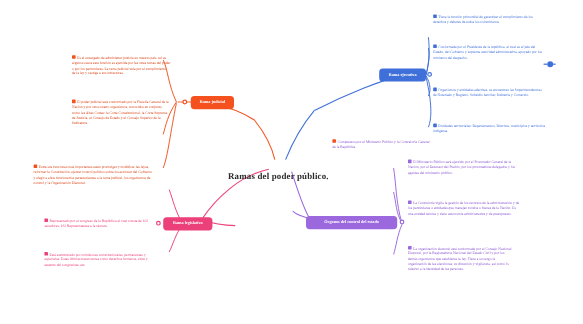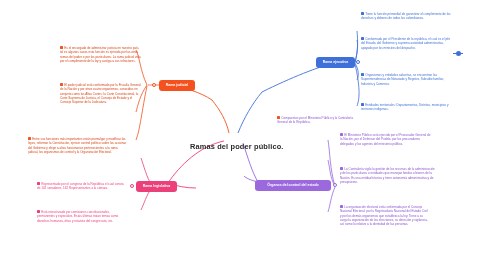--- a/index.html
+++ b/index.html
@@ -12,20 +12,21 @@
     width: 486px;
     height: 270px;
     overflow: hidden;
     position: relative;
   }
   #canvas {
     position: absolute;
     inset: 0;
     width: 400px;
     height: 270px;
+    font-family: Liberation Serif, serif;
   }
   svg.links {
     position: absolute;
     left: 0; top: 0;
     width: 486px;
     height: 270px;
     pointer-events: none;
   }
   .center-title {
     position: absolute;

